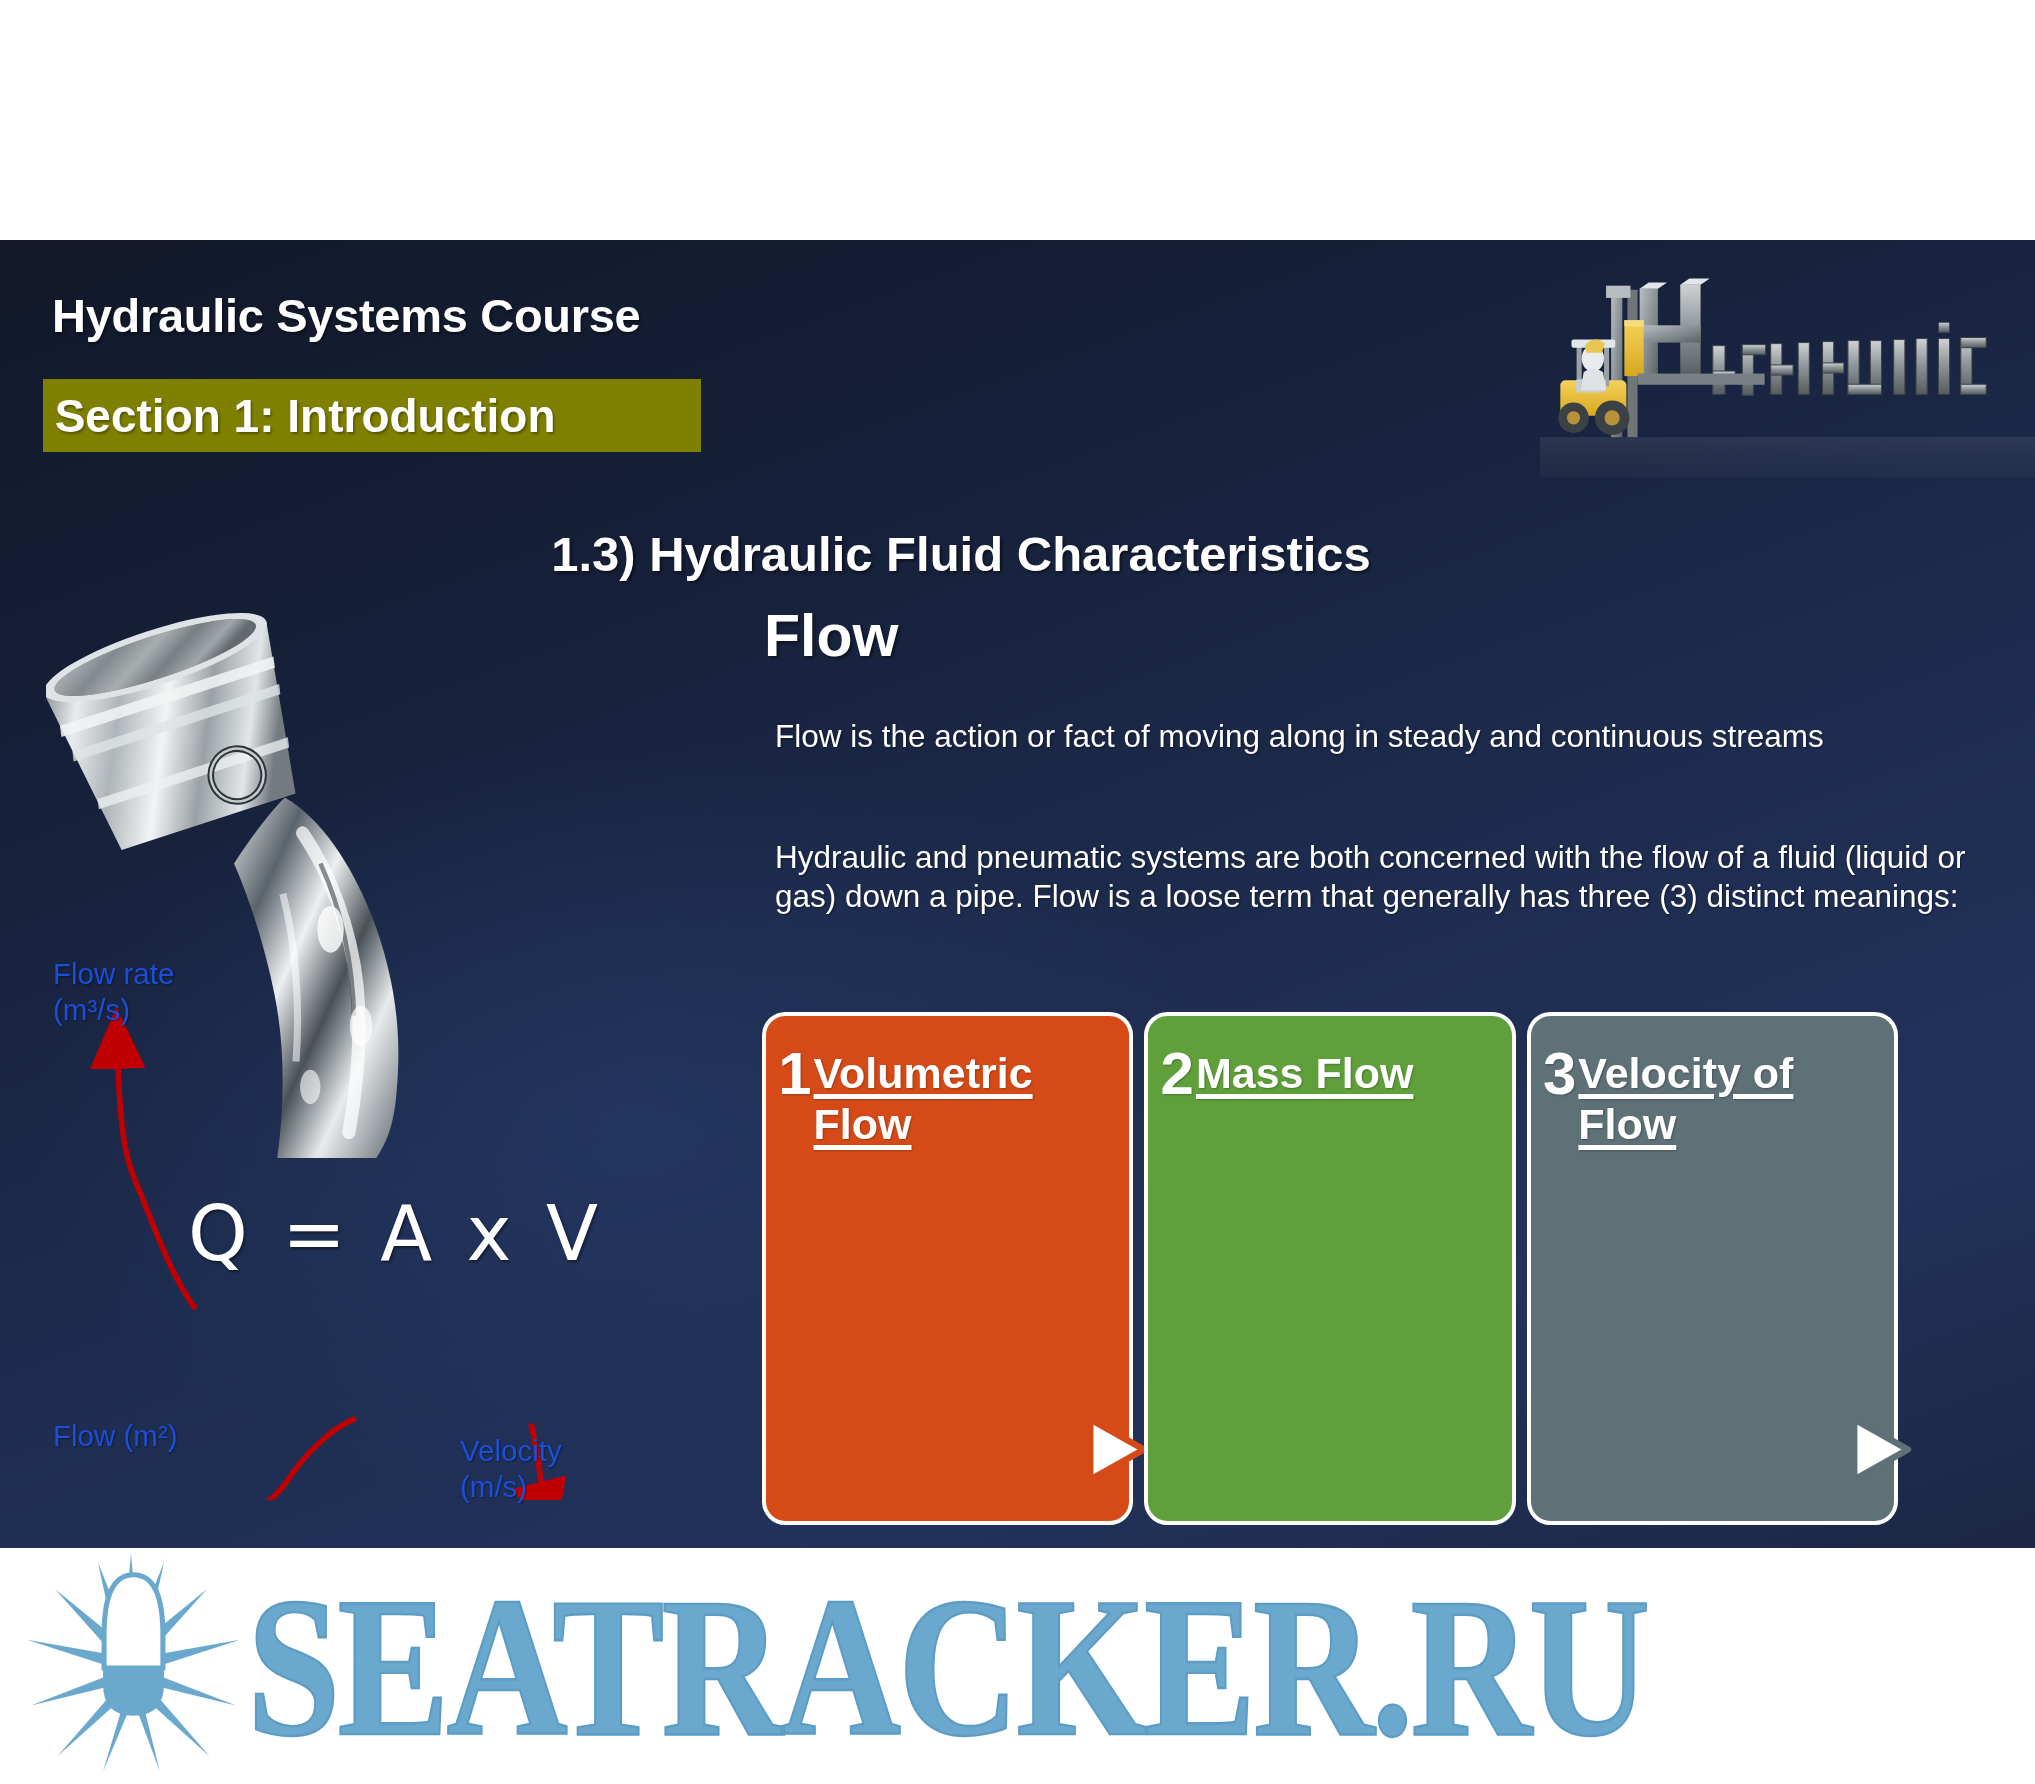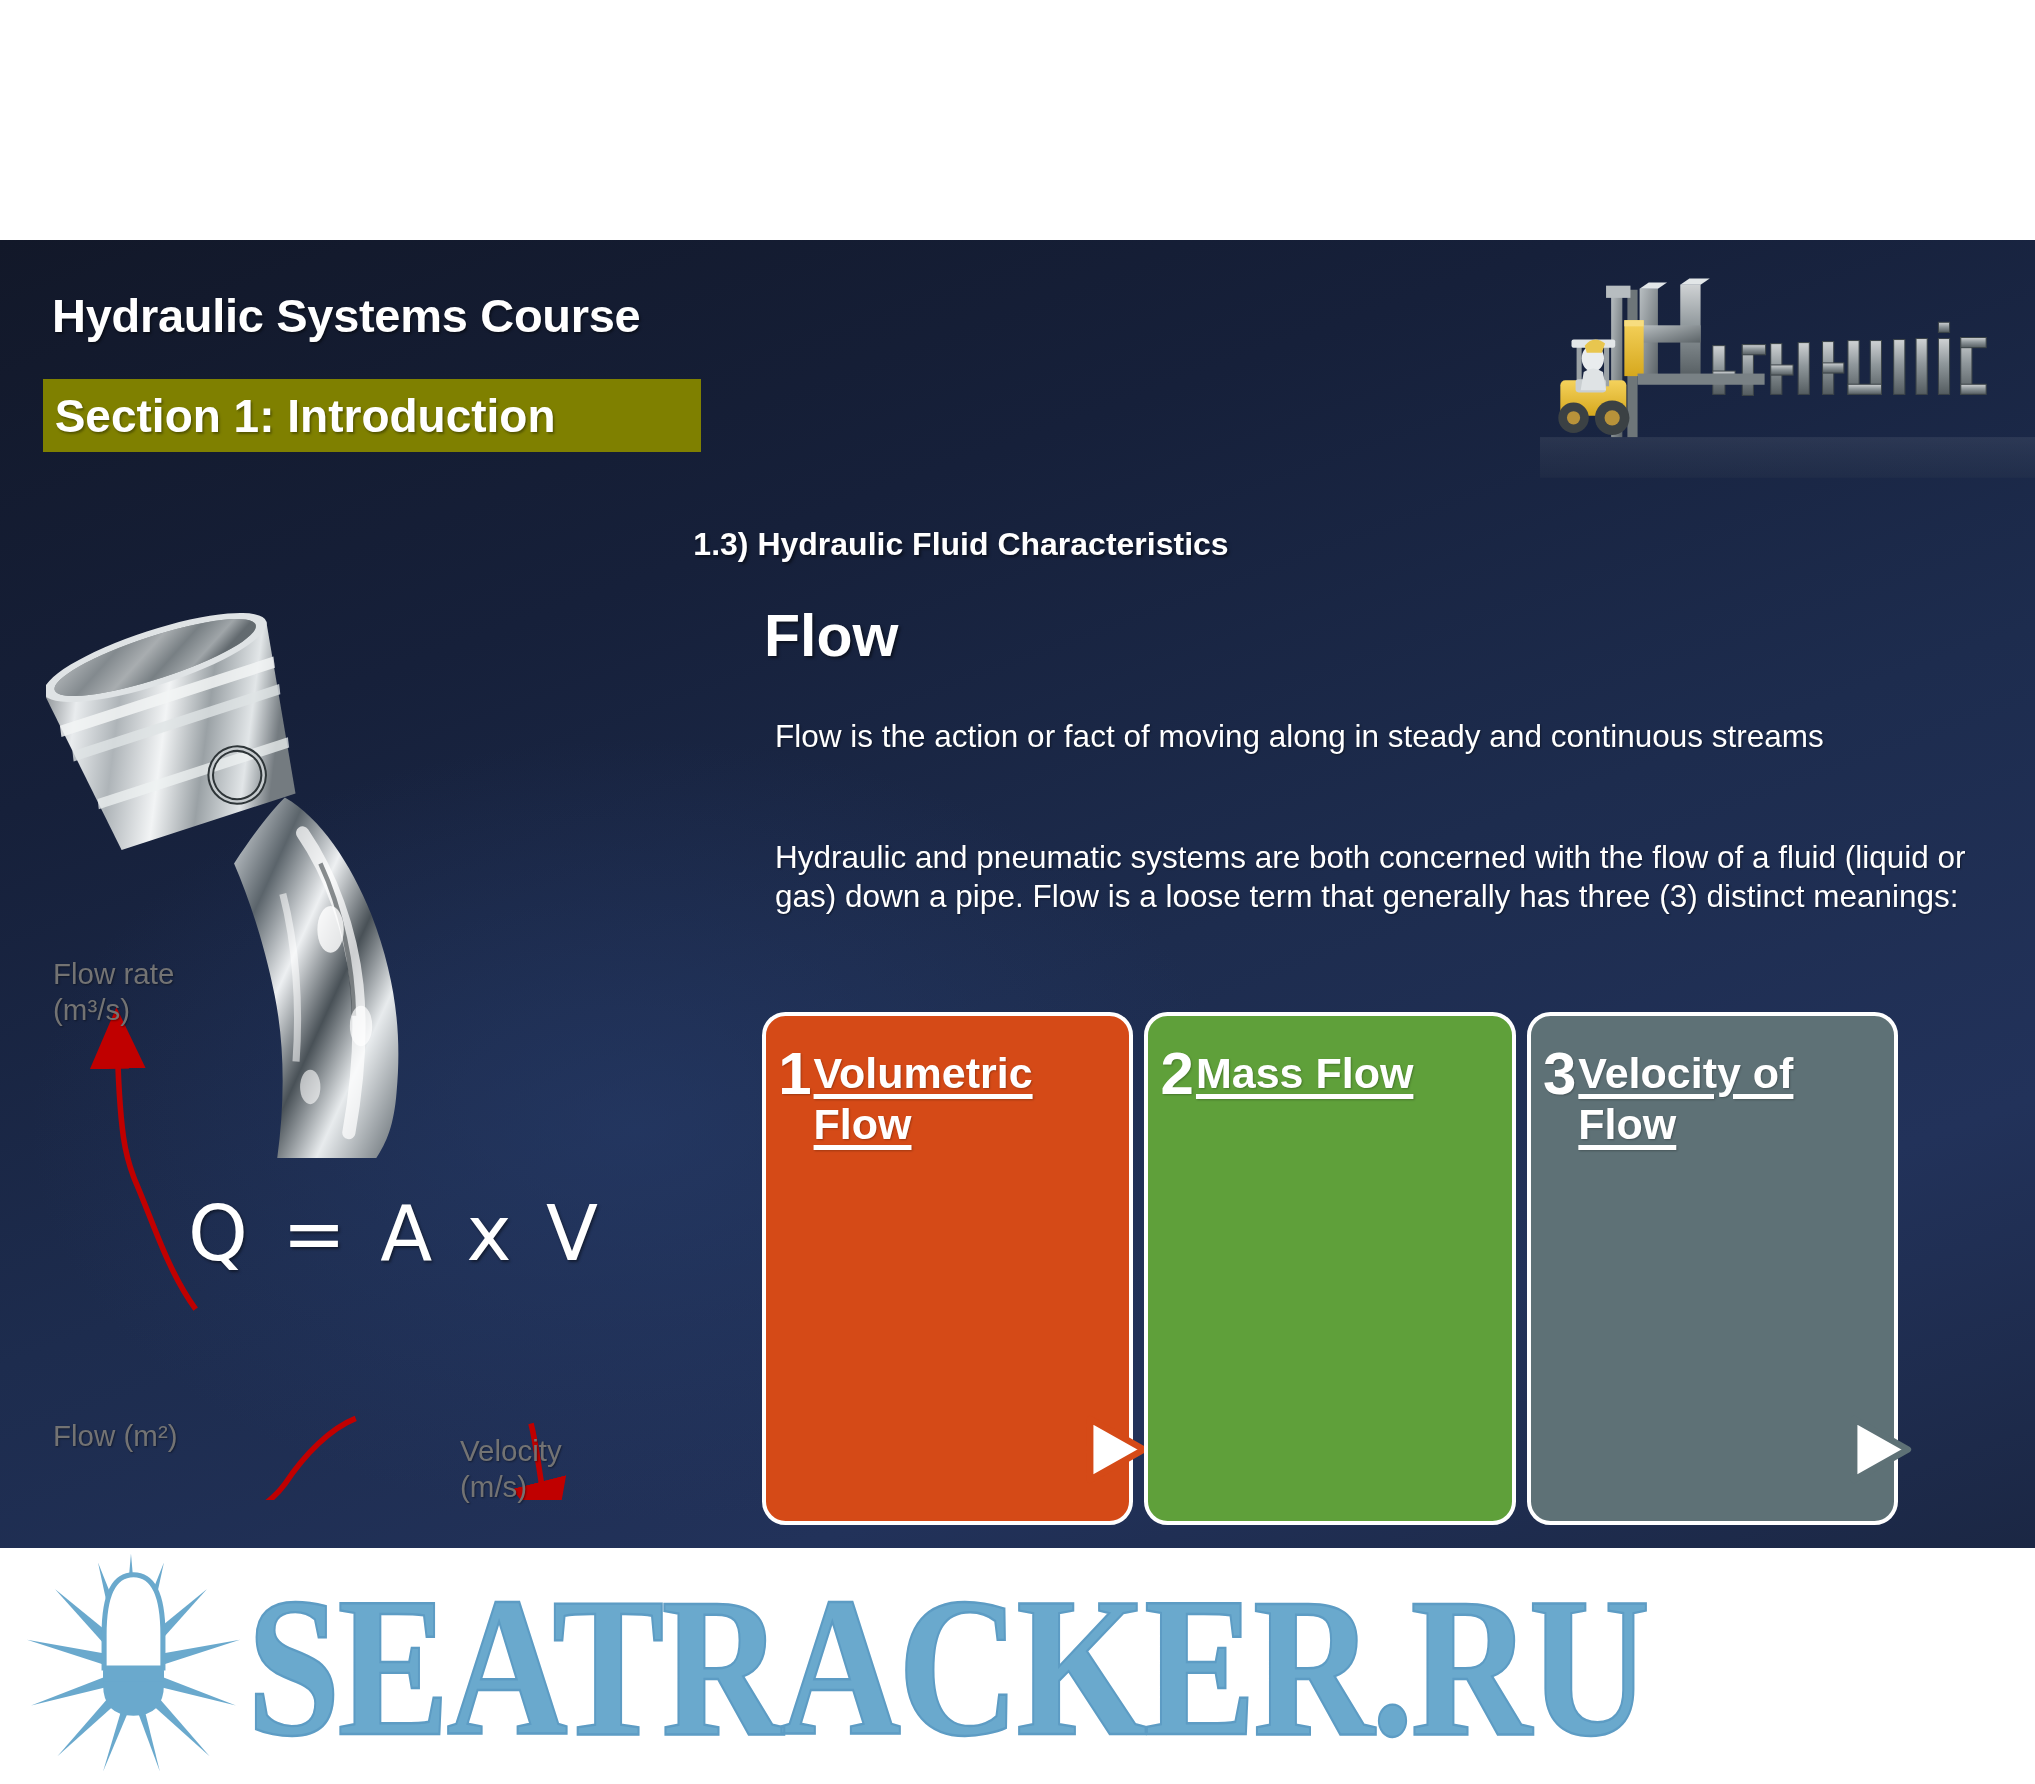--- a/index.html
+++ b/index.html
@@ -56,21 +56,21 @@
     position: absolute; left: 1540px; top: 254px;
     width: 498px; height: 229px;
     overflow: hidden;
   }
   .logo svg { display:block; }
 
   
   .slide-title {
     position: absolute; left: 478px; top: 526px;
     width: 966px; text-align: center;
-    font-size: 32px; font-weight: bold; color: #ffffff;
+    font-size: 49px; font-weight: bold; color: #ffffff;
     text-shadow: 2px 2px 3px rgba(0,0,0,.5);
     white-space: nowrap;
   }
   .slide-subtitle {
     position: absolute; left: 764px; top: 602px;
     font-size: 59px; font-weight: bold; color: #ffffff;
     text-shadow: 2px 2px 3px rgba(0,0,0,.5);
   }
 
   
@@ -85,21 +85,21 @@
 
   
   .bucket-art {
     position: absolute; left: 46px; top: 579px;
     width: 625px; height: 579px;
   }
 
   
   .lbl {
     position: absolute;
-    font-size: 29.5px; color: #737373; line-height: 1.22;
+    font-size: 29.5px; color: #1d4ed8; line-height: 1.22;
     text-shadow: 1px 1px 2px rgba(0,0,0,.4);
   }
   .lbl-flowrate { left: 53px; top: 956px; }
   .lbl-area     { left: 53px; top: 1418px; }
   .lbl-velocity { left: 460px; top: 1433px; }
   .formula {
     position: absolute; left: 188px; top: 1189px;
     font-size: 76px; color: #ffffff;
     font-family: "DejaVu Sans", sans-serif;
     letter-spacing: 5.1px;

